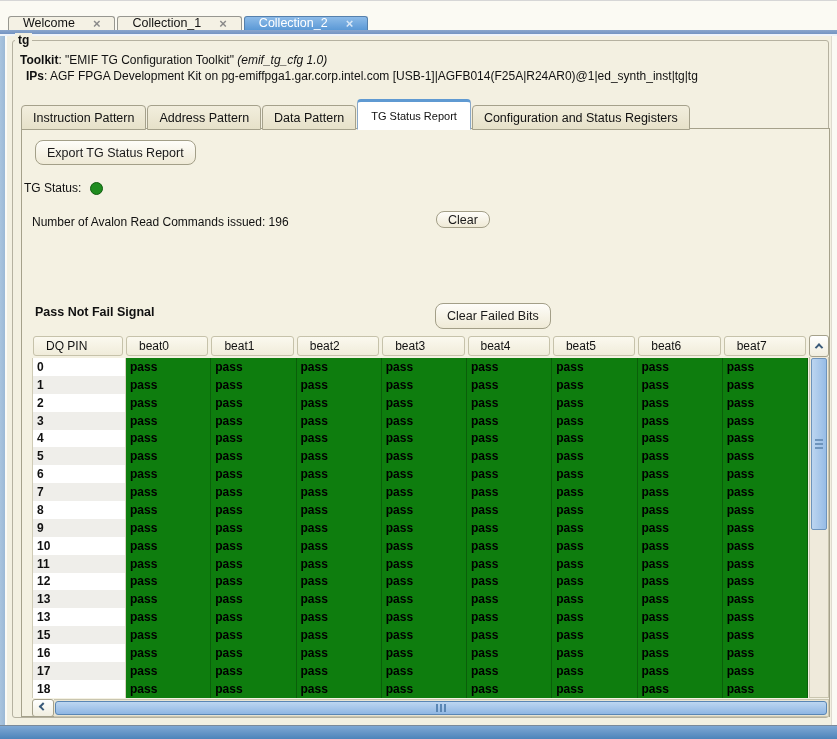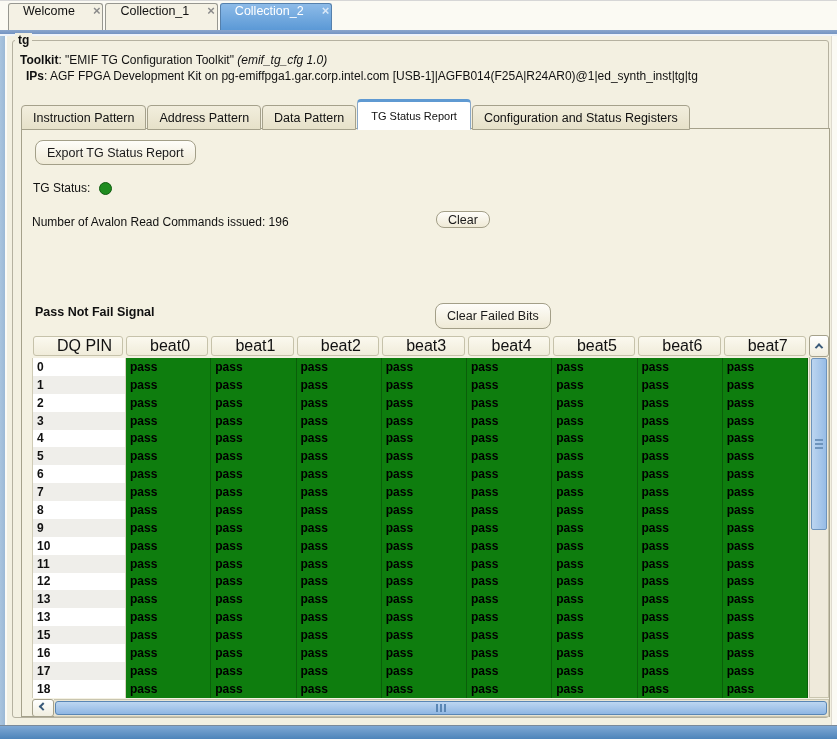--- a/index.html
+++ b/index.html
@@ -4,22 +4,22 @@
 <style>
   * { box-sizing: border-box; margin: 0; padding: 0; }
   html,body { width:837px; height:739px; overflow:hidden;
     font-family:"Liberation Sans","DejaVu Sans",sans-serif; font-size:12px; color:#111;
     background:#ffffff; position:relative; }
 
   
   .tabbar { position:absolute; left:0; top:0; width:837px; height:30px;
     background:#fbfaf3; border-top:1px solid #d6d6d6;
     display:flex; align-items:flex-end; padding-left:8px; }
-  .toptab { height:27px; display:flex; align-items:flex-start; gap:18px;
-    padding:0 2px 0 14px; border:1px solid #979790; border-bottom:none;
+  .toptab { height:14px; display:flex; align-items:flex-end; gap:18px;
+    padding:0 14px 0 14px; border:1px solid #979790; border-bottom:none;
     border-radius:3px 3px 0 0; background:#f4f1e4; font-size:12.5px; margin-right:2px;
     cursor:default; white-space:nowrap; }
   .toptab.active { background:linear-gradient(#8dbbe8,#5b99d6); border-color:#5580ac; color:#fff; }
   .tab-close { font-weight:bold; font-size:13px; color:#8a8a8a; line-height:1; }
   .toptab.active .tab-close { color:#d9e8f7; }
   .tab-underline { position:absolute; left:0; top:30px; width:837px; height:4px;
     background:linear-gradient(#8aa6cc,#7494c2); }
   .tab-underline-lite { position:absolute; left:0; top:34px; width:837px; height:2px; background:#eef3f9; }
 
   
@@ -57,37 +57,37 @@
 
   
   .btn { position:absolute; display:inline-flex; align-items:center; justify-content:center;
     background:linear-gradient(#fefdf9,#efead6); border:1px solid #a39f88;
     border-radius:8px; font-size:12.5px; color:#1a1a1a; padding:0 11px; cursor:default;
     white-space:nowrap; }
   .btn-export { left:13px; top:11px; height:25px; }
   .btn-clear { left:414px; top:82px; height:17px; }
   .btn-clear-failed { left:413px; top:174px; height:26px; }
 
-  .tg-status-line { position:absolute; left:11px; top:52px; display:flex; align-items:center; gap:9px; }
+  .tg-status-line { position:absolute; left:2px; top:52px; display:flex; align-items:center; gap:9px; }
   .status-dot { width:13px; height:13px; border-radius:50%; border:1px solid #0f5c0f; }
 
   .avalon-line { position:absolute; left:10px; top:86px; white-space:nowrap; }
   .pass-signal-label { position:absolute; left:13px; top:176px; font-weight:bold; font-size:12.5px; }
 
   
   :root { --pass-green:#0e7d0e; }
   .table-wrap { position:absolute; left:10px; top:206px; width:797px; }
   .table-main { display:flex; }
   .table-grid { flex:1 1 auto; min-width:0; }
   .header-row { display:flex; height:23px; }
   .hcell { flex:1 1 0; padding:1px 2px 2px 1px; min-width:0; }
   .hcell.hfirst { flex:0 0 93px; }
   .hbox { height:100%; border:1px solid #c6c2aa; border-radius:3px;
     background:linear-gradient(#fbf9ef,#f0ecda); display:flex; align-items:center;
-    padding-left:23px; font-size:16px; overflow:hidden; white-space:nowrap; }
+    padding-left:12px; font-size:12px; overflow:hidden; white-space:nowrap; }
   .tbody { border-left:1px solid #cfcbb6; }
   .trow { display:flex; height:17.89px; }
   .cell { display:flex; align-items:center; padding-left:4px; font-weight:bold;
     font-size:12px; overflow:hidden; white-space:nowrap; }
   .pincell { flex:0 0 93px; background:#ffffff; border-right:1px solid #d8d4c2; }
   .pincell.alt { background:#efeeea; }
   .passcell { flex:1 1 0; min-width:0; background:var(--pass-green); color:#000;
     border-right:1px solid #0a5f0a; }
 
   

